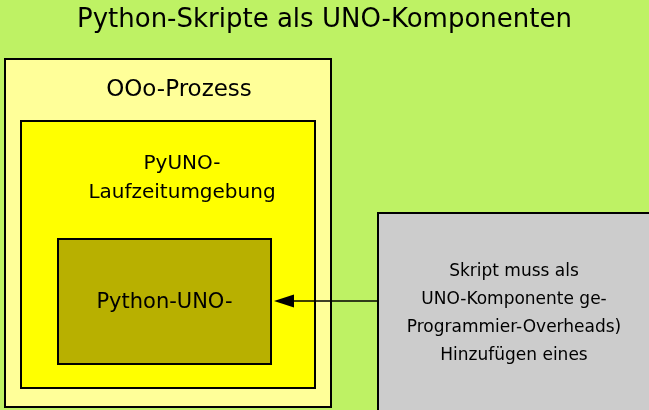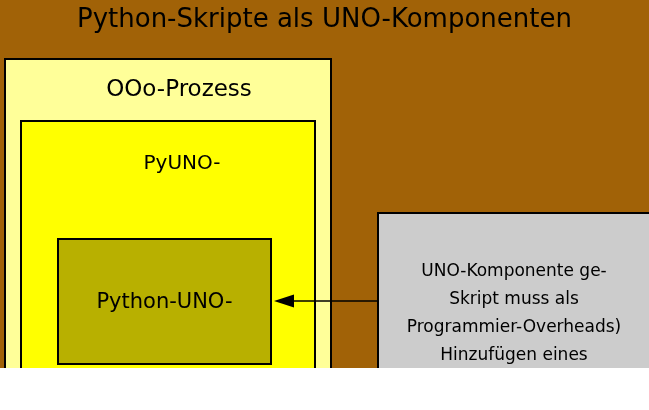--- a/index.html
+++ b/index.html
@@ -3,22 +3,22 @@
 <meta charset="utf-8">
 <style>
   html, body {
     margin: 0;
     padding: 0;
     background: #ffffff;
   }
   #canvas {
     position: relative;
     width: 649px;
-    height: 368px;
-    background: #a16207;
+    height: 410px;
+    background: #bef264;
     font-family: "DejaVu Sans", sans-serif;
     overflow: hidden;
   }
 
   
   .diagram-title {
     position: absolute;
     left: 0;
     top: 2px;
     width: 649px;
@@ -137,33 +137,34 @@
 
   <div class="diagram-title">Python-Skripte als UNO-Komponenten</div>
 
   <div class="box box-ooo">
     <div class="label-ooo">OOo-Prozess</div>
   </div>
 
   <div class="box box-pyuno">
     <div class="label-pyuno">
       <div>PyUNO-</div>
+      <div>Laufzeitumgebung</div>
     </div>
   </div>
 
   <div class="box box-component">
     <div class="label-component">
       <div>Python-UNO-</div>
     </div>
   </div>
 
   <div class="box box-note">
     <div class="label-note">
+      <div>Skript muss als</div>
       <div>UNO-Komponente ge-</div>
-      <div>Skript muss als</div>
       <div>Programmier-Overheads)</div>
       <div>Hinzufügen eines</div>
     </div>
   </div>
 
   <svg class="arrow-svg" viewBox="0 0 120 26">
     <line x1="112" y1="13" x2="22" y2="13" stroke="#000000" stroke-width="1.6"></line>
     <polygon points="9,13 29,6.5 29,19.5" fill="#000000"></polygon>
   </svg>
 

